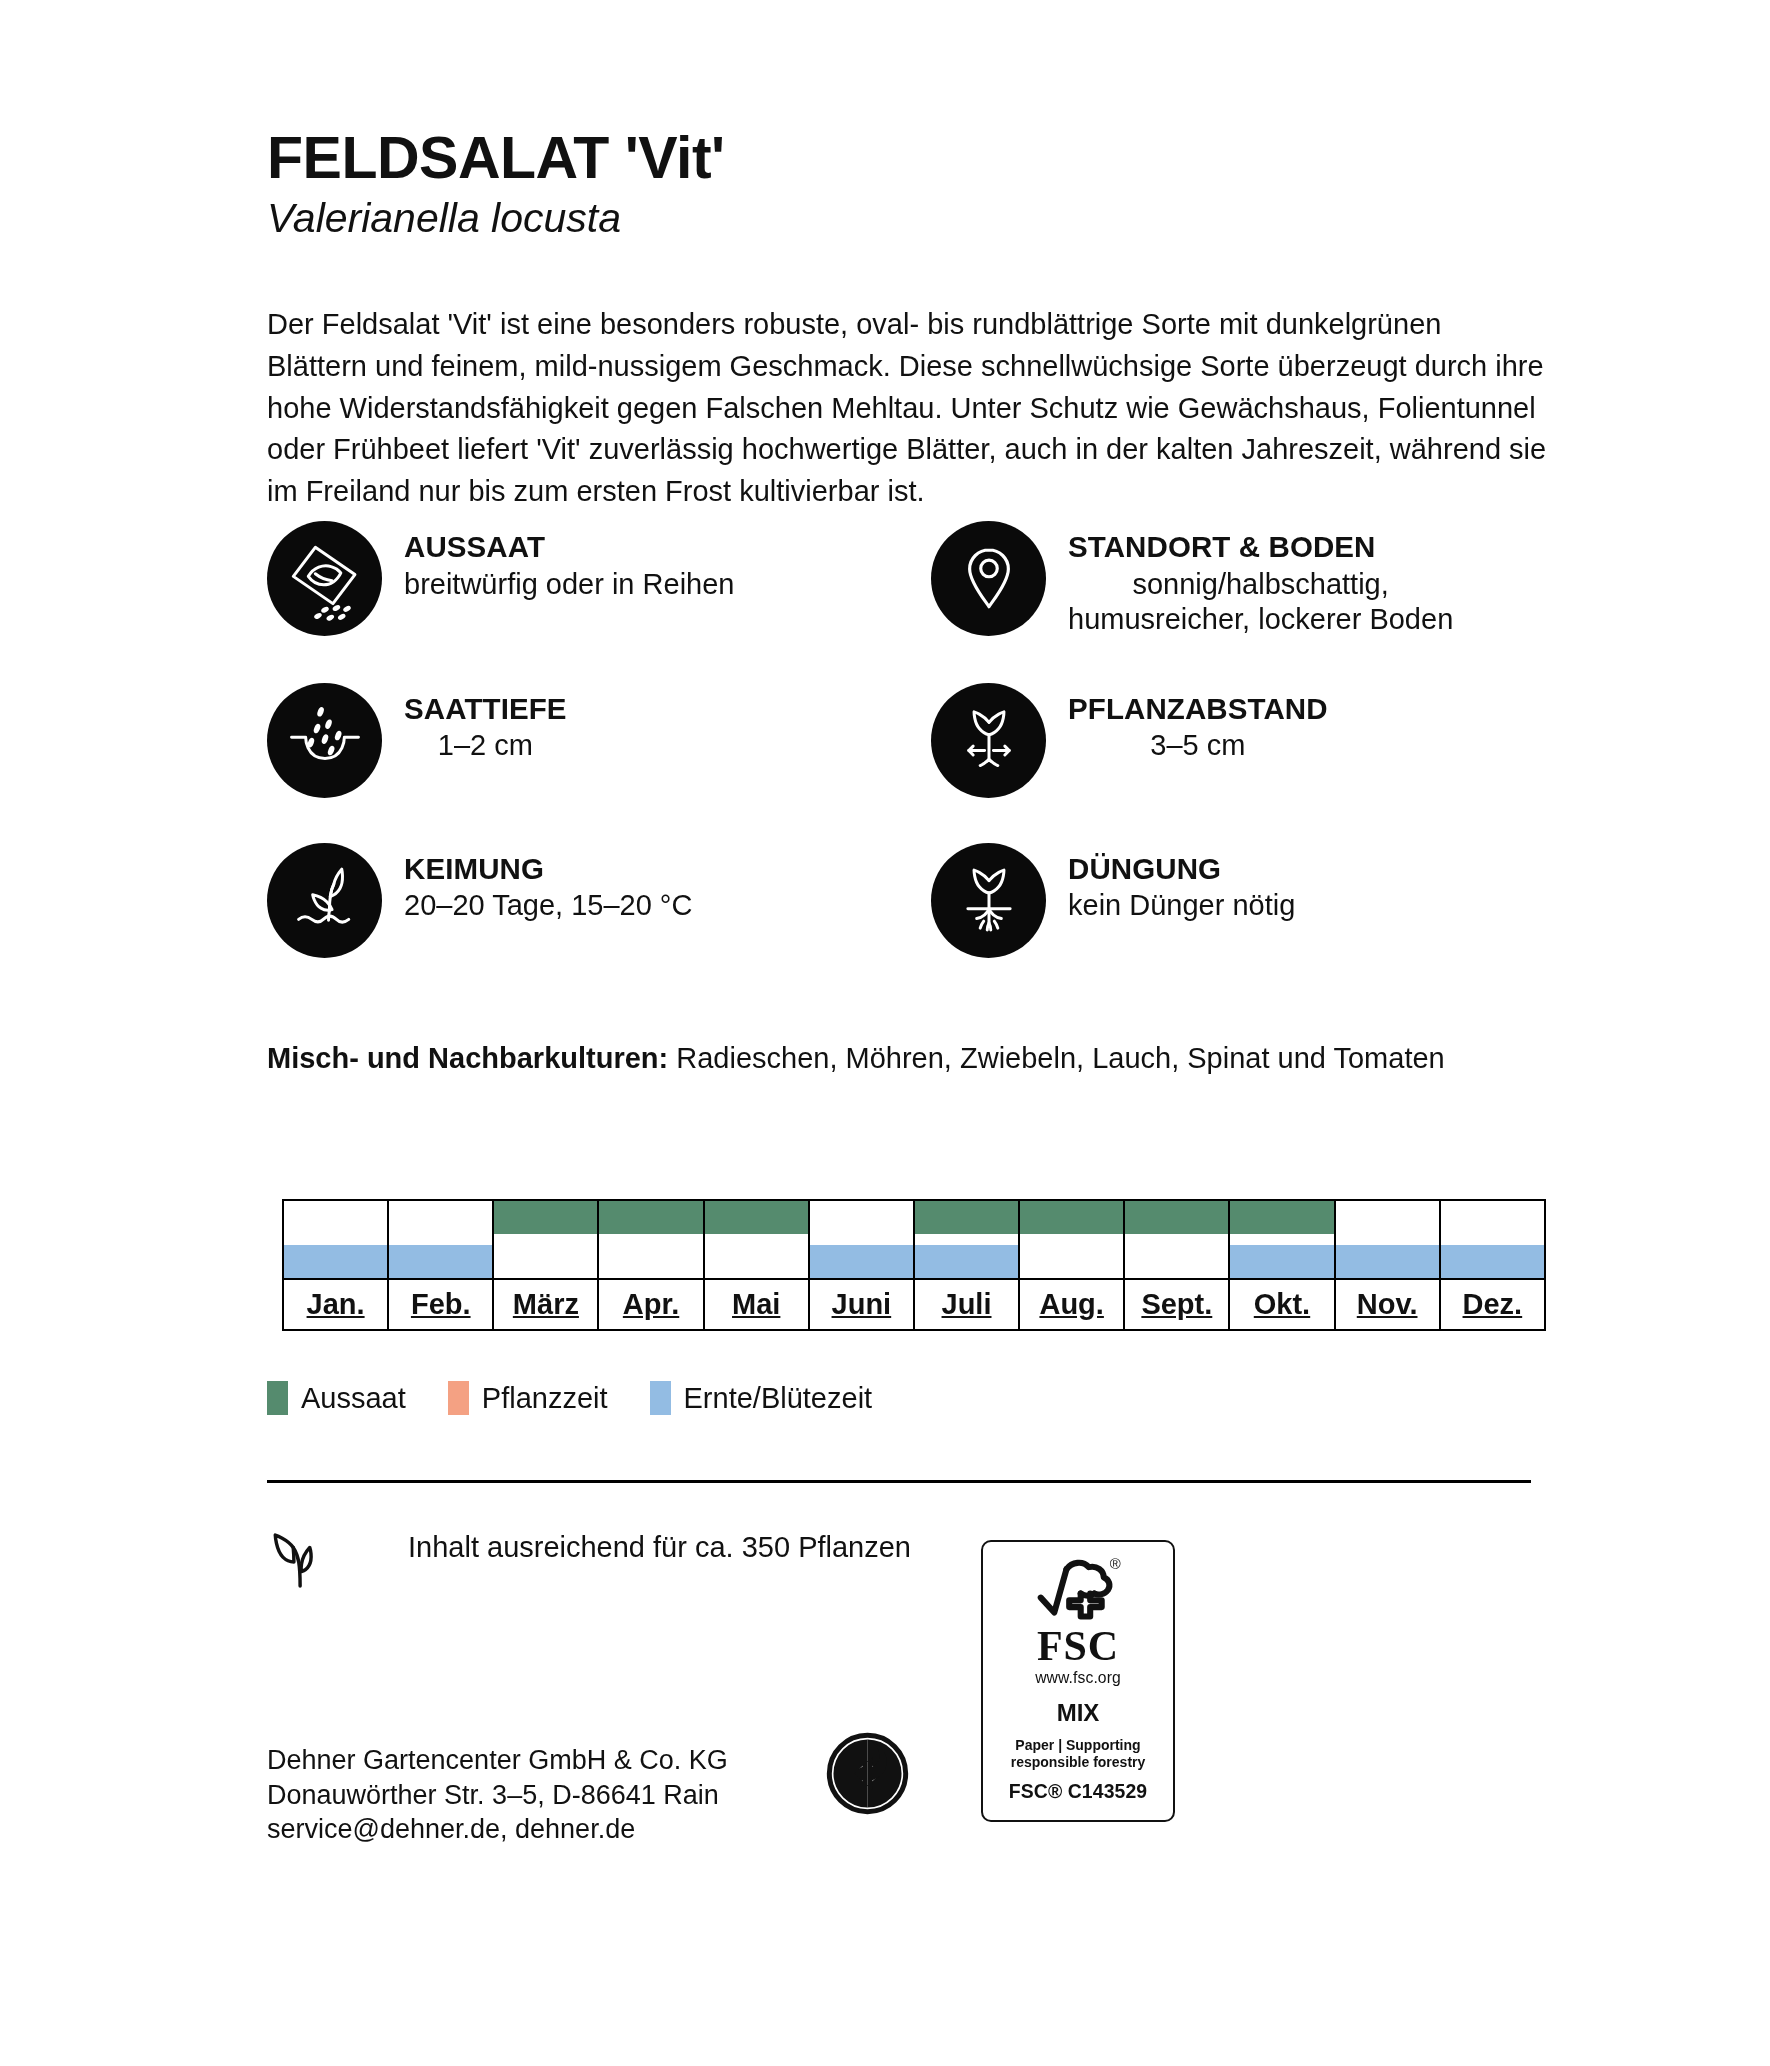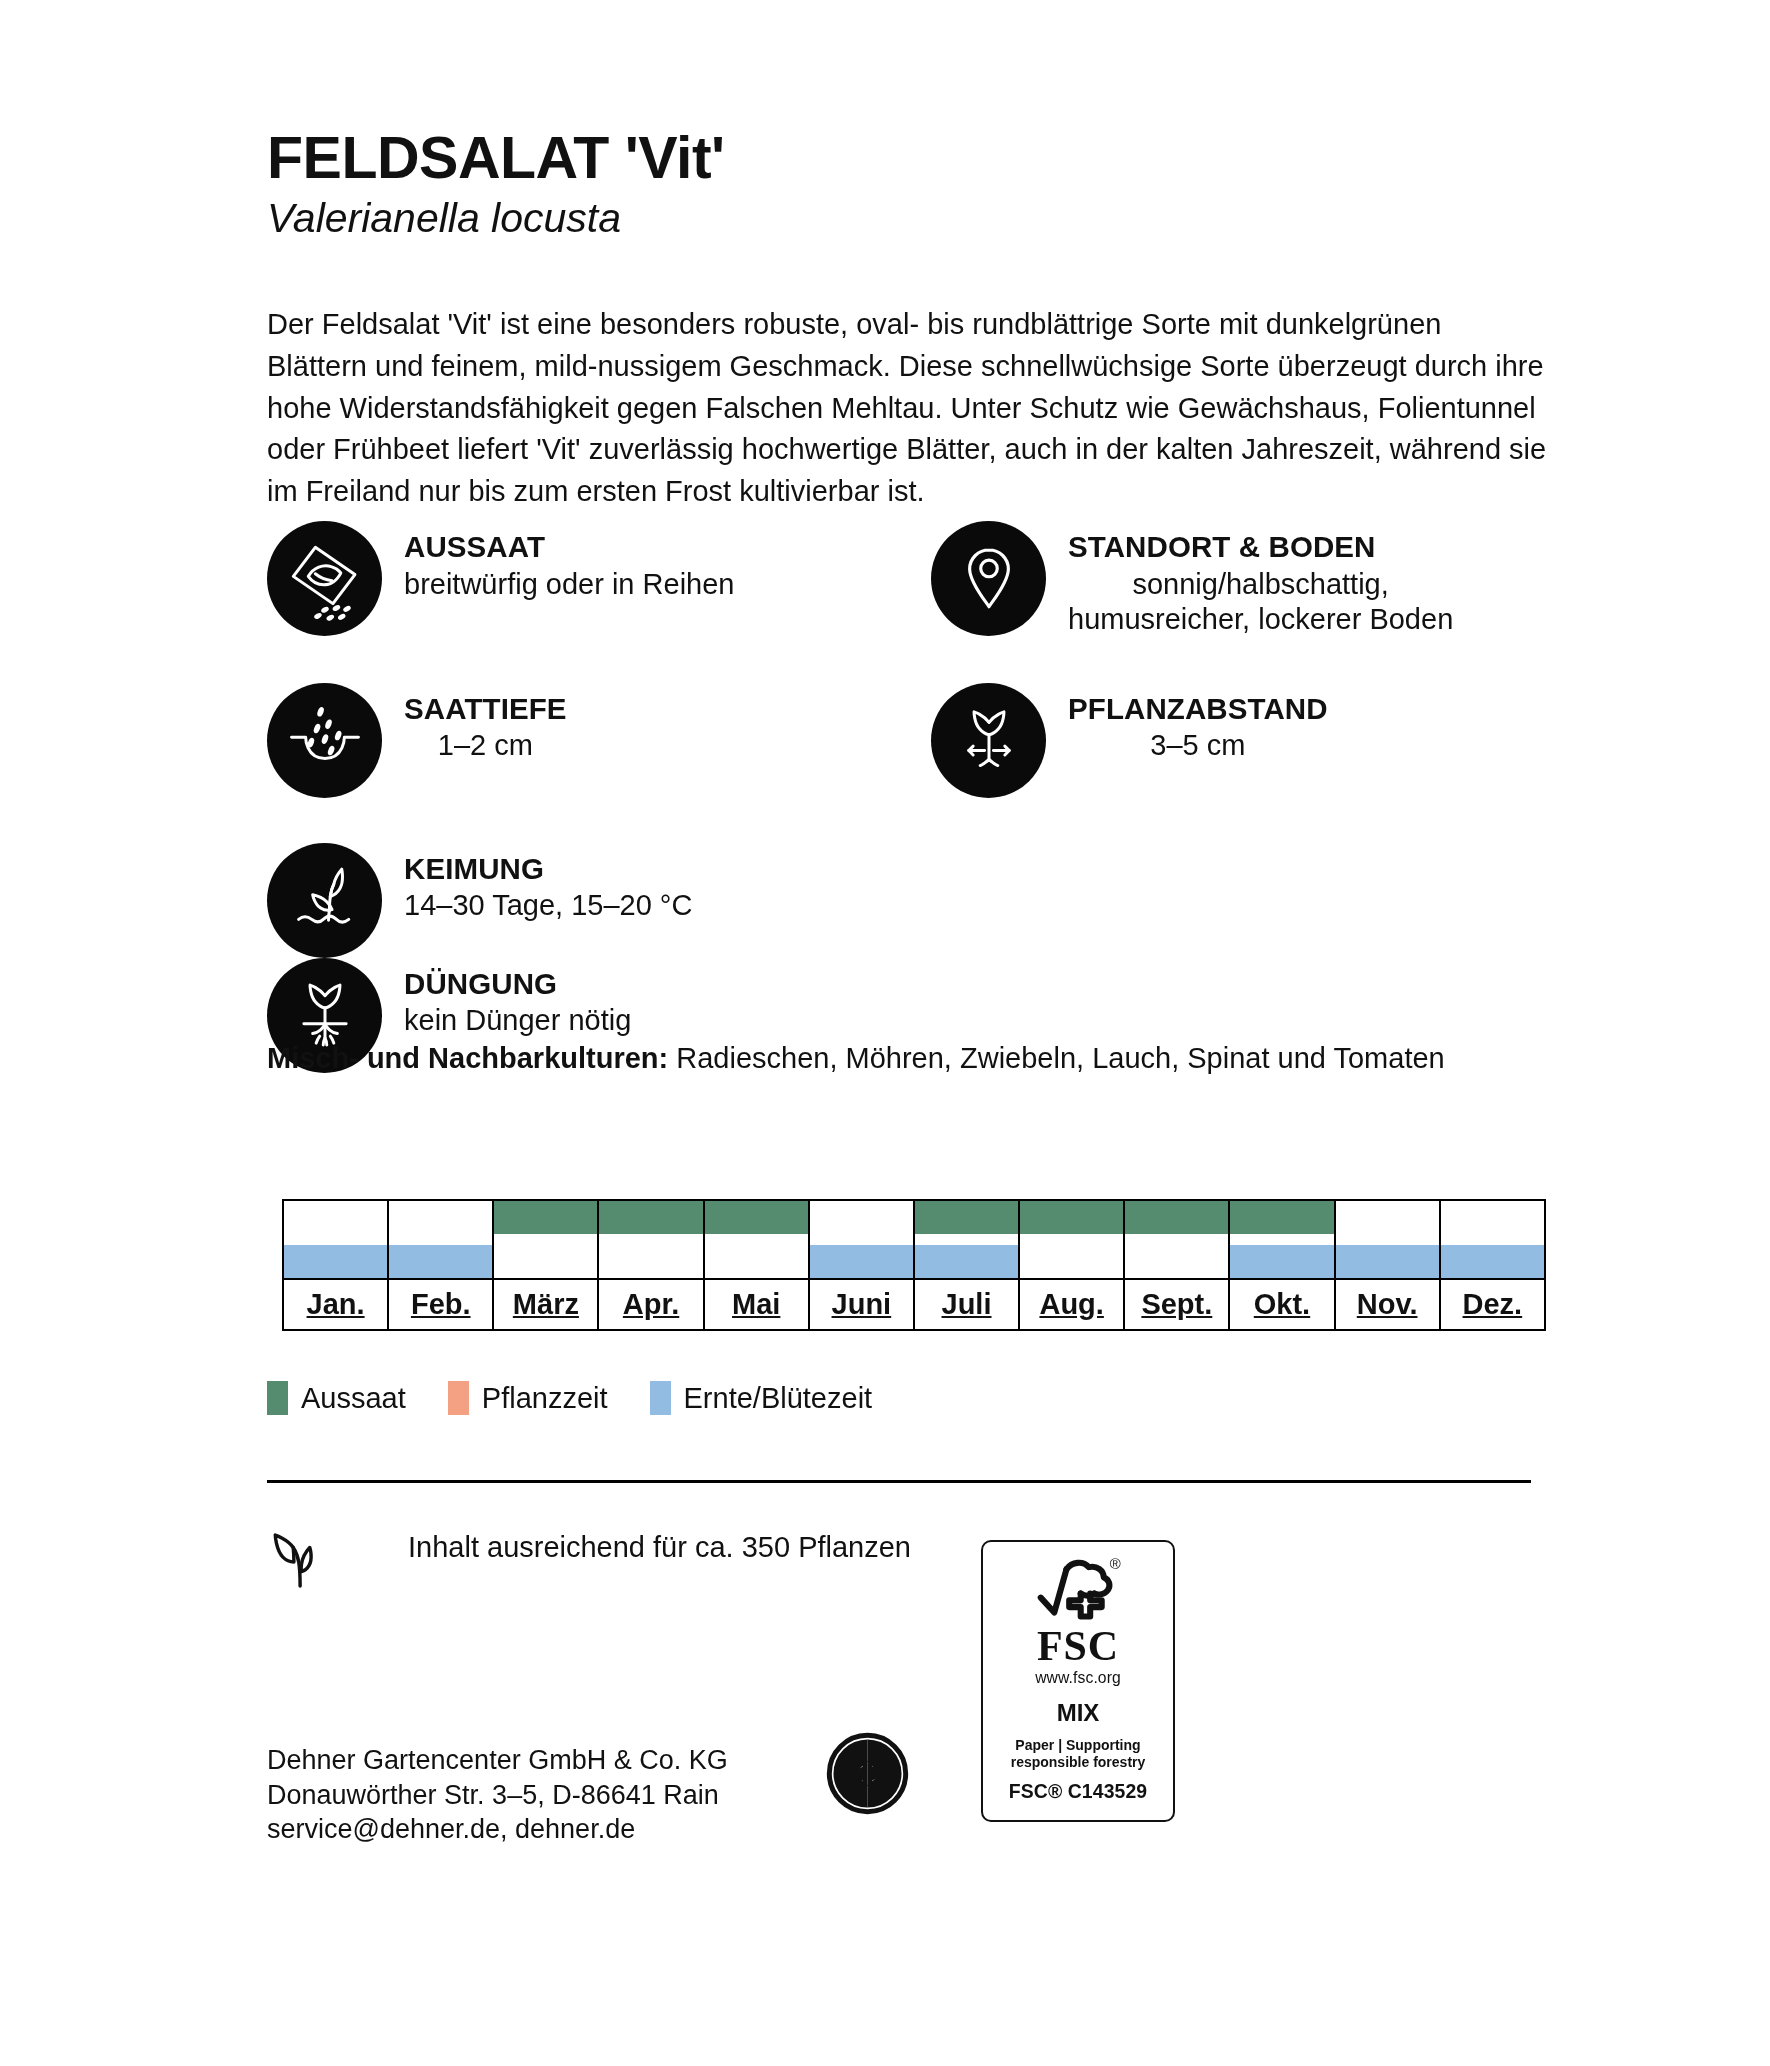--- a/index.html
+++ b/index.html
@@ -28,21 +28,21 @@
 
   
   .desc{
     position:absolute;left:267px;top:304px;width:1282px;
     font-size:29px;line-height:1.44;font-weight:400;
   }
 
   
   .icongrid{position:absolute;left:267px;top:521px;width:1287px;}
   .icon-row{display:flex;width:100%;margin-bottom:45px;}
-  .icon-row:last-child{margin-bottom:0;flex-direction:column;}
+  .icon-row:last-child{margin-bottom:0;}
   .icon-cell{display:flex;align-items:flex-start;width:664px;flex:0 0 auto;}
   .icon-cell.right{width:623px;}
   .disc{
     width:115px;height:115px;border-radius:50%;
     background:#0a0a0a;flex:0 0 auto;
     display:flex;align-items:center;justify-content:center;
   }
   .disc svg{display:block;}
   .icon-txt{margin-left:22px;padding-top:10px;}
   .icon-head{
@@ -230,21 +230,21 @@
           <svg width="88" height="88" viewBox="0 0 100 100" fill="none" stroke="#fff" stroke-width="3.4" stroke-linecap="round" stroke-linejoin="round">
             <path d="M55 62c0-14 1-22 5-30"></path>
             <path d="M60 32c2-9 9-17 9-17s3 13-2 22c-4 7-11 9-11 9s1-8 4-14z"></path>
             <path d="M52 52c-6-6-16-8-16-8s2 11 9 15c6 4 13 2 13 2s-2-5-6-9z"></path>
             <path d="M20 72c6-5 11-3 15 0 5 4 9 4 13 0 5-5 10-5 15 0 4 4 9 4 14 0"></path>
             <path d="M55 62c-1 5-1 8-1 11"></path>
           </svg>
         </div>
         <div class="icon-txt">
           <p class="icon-head">KEIMUNG</p>
-          <p class="icon-sub">14–30 Tage, 15–20 °C</p>
+          <p class="icon-sub">20–20 Tage, 15–20 °C</p>
         </div>
       </div>
       <div class="icon-cell right">
         <div class="disc">
           <svg width="88" height="88" viewBox="0 0 100 100" fill="none" stroke="#fff" stroke-width="3.4" stroke-linecap="round" stroke-linejoin="round">
             <path d="M50 28c-7-9-17-12-17-12s0 12 6 19c5 6 11 7 11 7"></path>
             <path d="M50 28c7-9 17-12 17-12s0 12-6 19c-5 6-11 7-11 7"></path>
             <path d="M50 42v18"></path>
             <path d="M26 60h48"></path>
             <path d="M50 60c-3 7-9 10-14 11M50 60c3 7 9 10 14 11"></path>

